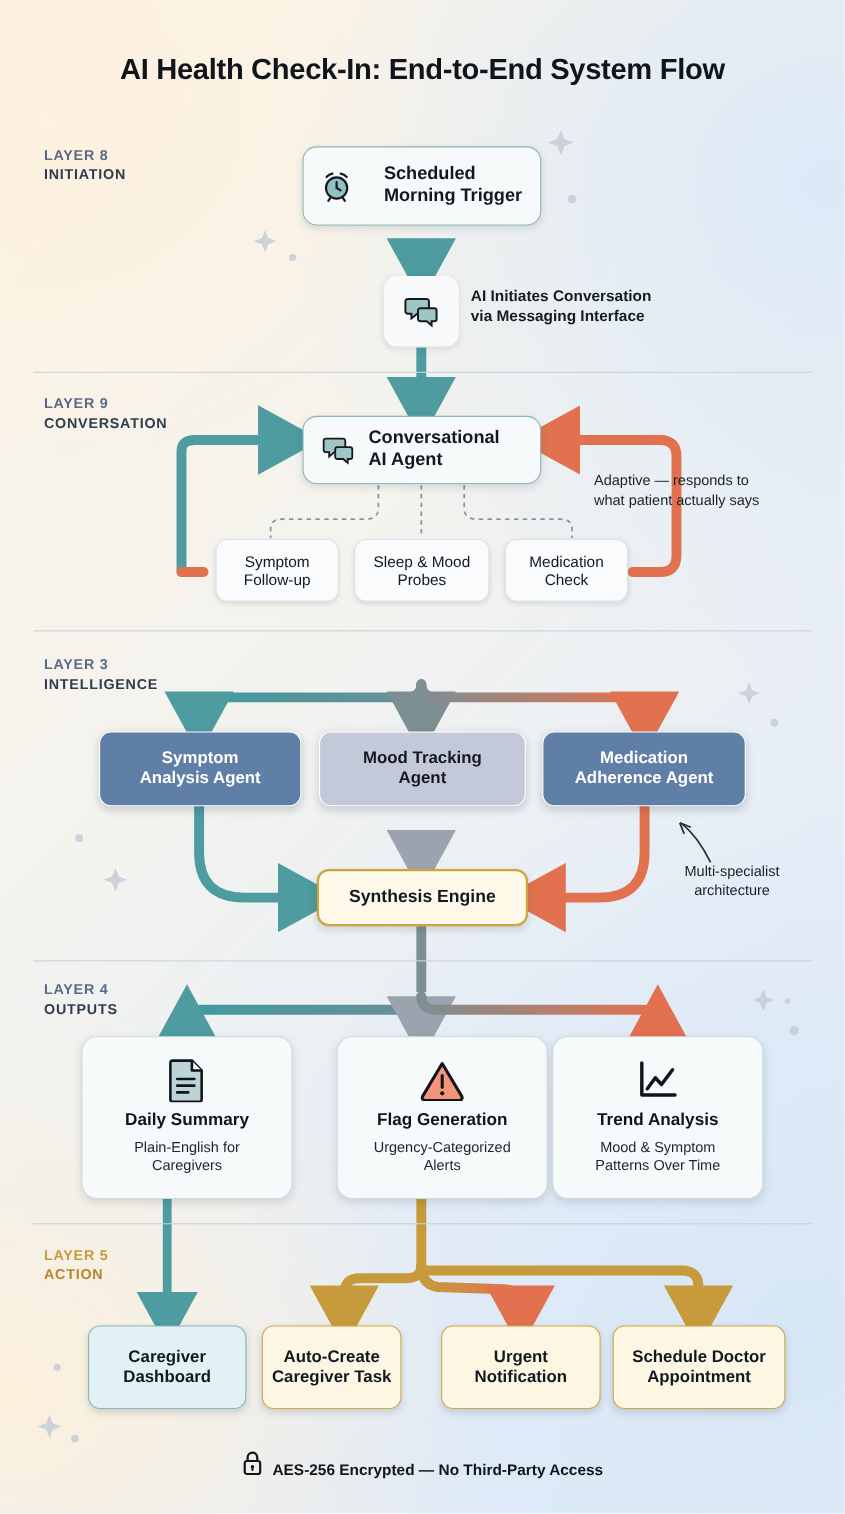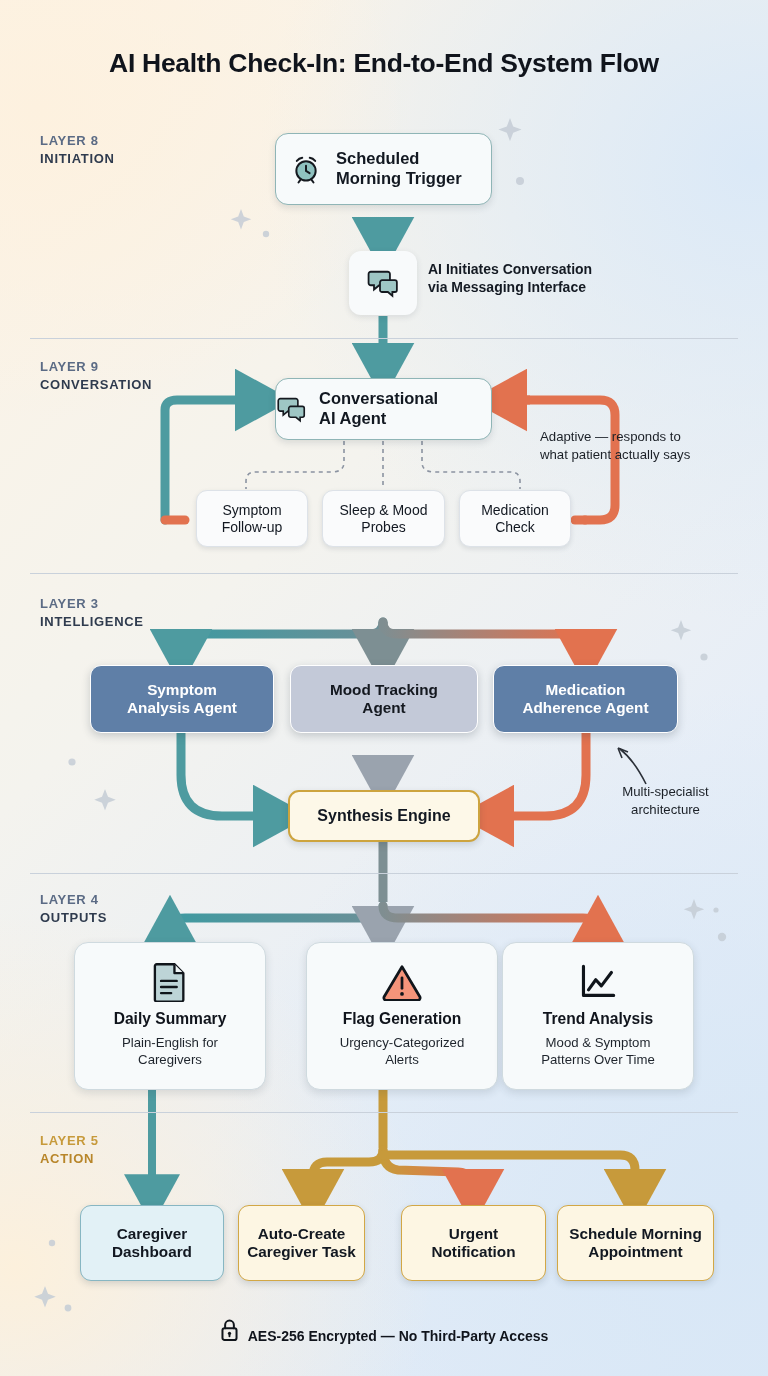--- a/index.html
+++ b/index.html
@@ -52,34 +52,34 @@
     text-align: center;
     border-radius: 13px;
     background: #f7fafb;
     border: 1.4px solid #8fb5b6;
     box-shadow: 0 3px 7px rgba(40,55,70,0.13);
     color: #121821;
   }
   .node .lbl { line-height: 1.21; }
 
   
-  #n-trigger { left: 275px; top: 133px; width: 217px; height: 72px; gap: 15px;
+  #n-trigger { left: 275px; top: 133px; width: 217px; height: 72px; gap: 28px;
                justify-content: flex-start; padding-left: 15px; }
   #n-trigger .lbl { font-size: 16.5px; font-weight: bold; text-align: left; }
 
   #n-msg-icon { left: 349px; top: 251px; width: 68px; height: 64px;
                 border: none; border-radius: 12px; background: #f8fafb;
                 box-shadow: 0 2px 6px rgba(40,55,70,0.12); }
   #t-msg { position: absolute; left: 428px; top: 260px; width: 250px;
            font-size: 14px; font-weight: bold; color: #141a23; line-height: 1.3;
            text-align: left; }
 
   
   #n-convo { left: 275px; top: 378px; width: 217px; height: 62px; gap: 12px;
-             justify-content: flex-start; }
+             justify-content: flex-start; padding-left: 16px; }
   #n-convo .lbl { font-size: 16.5px; font-weight: bold; text-align: left; }
 
   #t-adaptive { position: absolute; left: 540px; top: 428px; width: 206px;
                 font-size: 13.2px; color: #1b2027; line-height: 1.38;
                 text-align: left; }
 
   .probe {
     height: 57px; top: 490px;
     border-radius: 11px; background: #fafbfc; border: 1px solid #dde2e8;
     box-shadow: 0 2px 5px rgba(40,55,70,0.12);
@@ -432,21 +432,21 @@
     </span>
   </div>
   <div class="node action" id="ac-urg">
     <span class="lbl">
       <span>Urgent</span><br>
       <span>Notification</span>
     </span>
   </div>
   <div class="node action" id="ac-appt">
     <span class="lbl">
-      <span>Schedule Morning</span><br>
+      <span>Schedule Doctor</span><br>
       <span>Appointment</span>
     </span>
   </div>
 
   <div id="footer">
     <span style="display:flex;">
       <svg width="19" height="24" viewBox="0 0 20 25">
         <path d="M5.4 10.6 V7.2 a4.6 4.6 0 0 1 9.2 0 v3.4" fill="none" stroke="#10151b" stroke-width="2.1" stroke-linecap="round"></path>
         <rect x="2.6" y="10.6" width="14.8" height="12.4" rx="2.2" fill="none" stroke="#10151b" stroke-width="2.1"></rect>
         <circle cx="10" cy="16" r="1.7" fill="#10151b"></circle>

